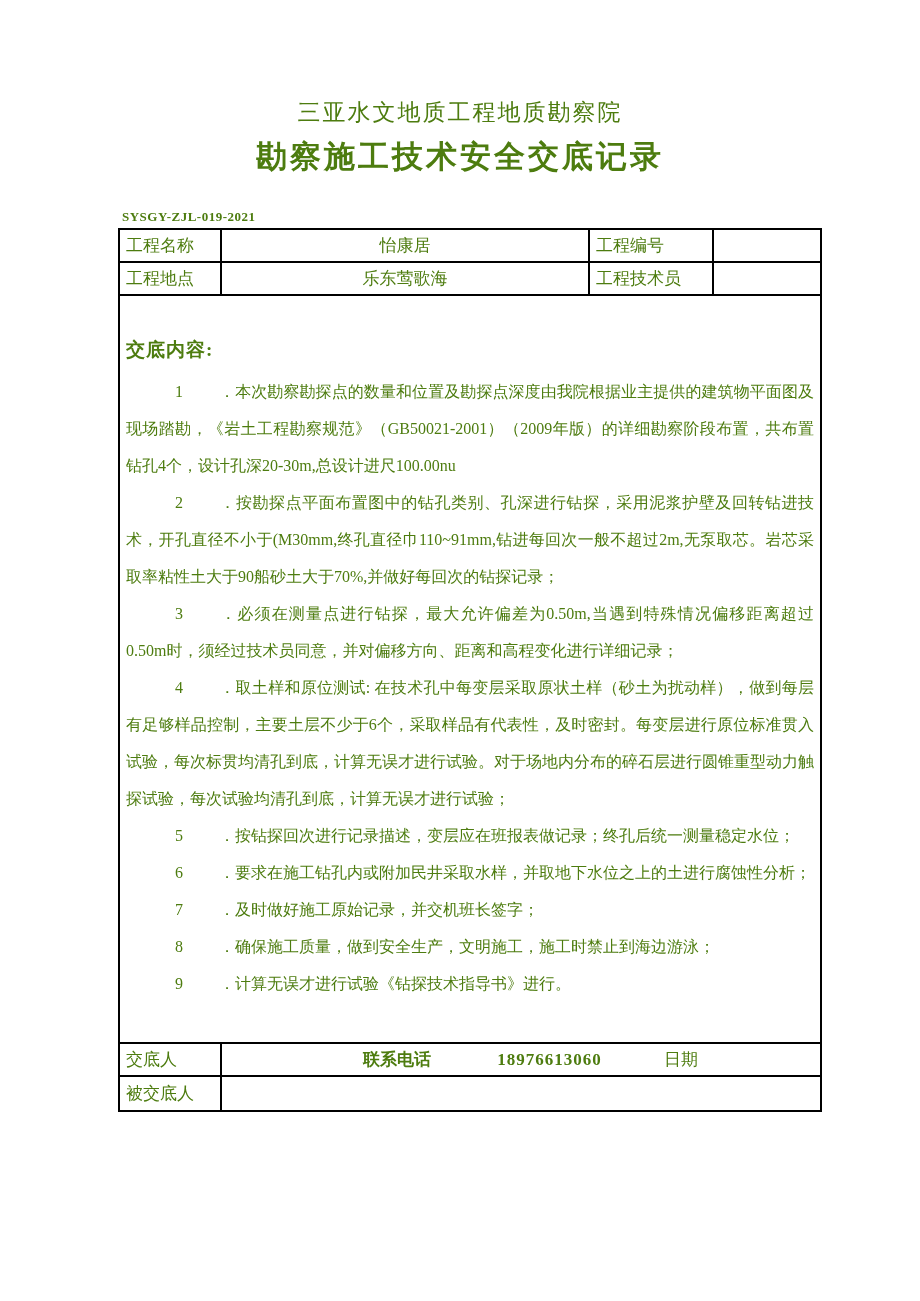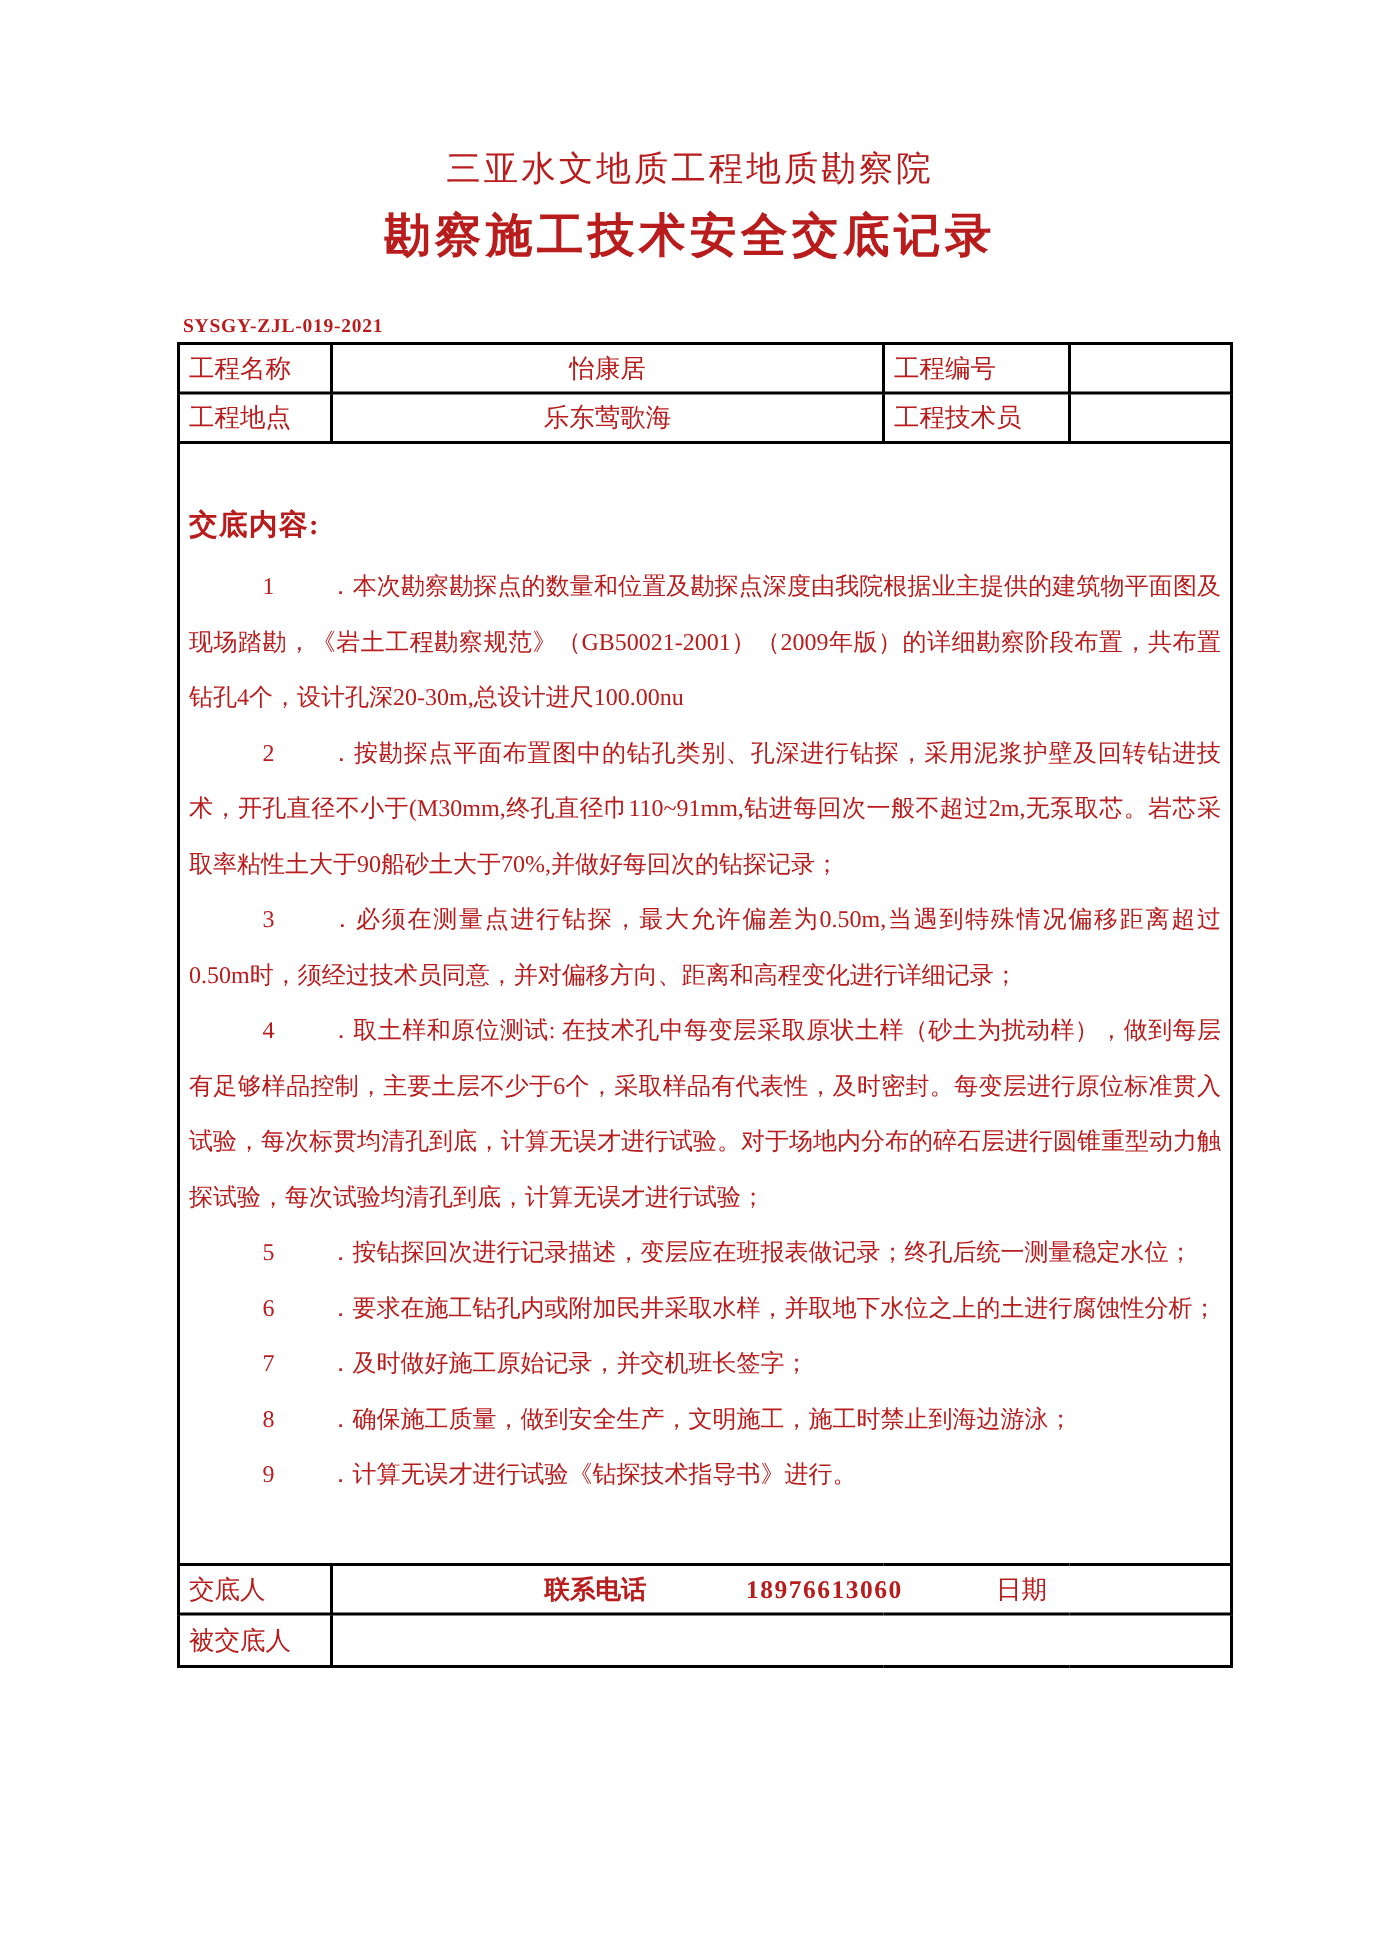--- a/index.html
+++ b/index.html
@@ -1,21 +1,21 @@
 <!DOCTYPE html>
 <html><head>
 <meta charset="utf-8">
 <style>
   html, body { margin: 0; padding: 0; background: #ffffff; }
   .page {
     position: relative;
     width: 920px;
     height: 1301px;
     background: #ffffff;
-    color: #b91c1c;
+    color: #4d7c0f;
     font-family: "Liberation Serif", "DejaVu Serif", serif;
     overflow: hidden;
     box-sizing: border-box;
   }
   .org-title {
     padding-top: 97px;
     text-align: center;
     font-size: 23px;
     letter-spacing: 2px;
   }

